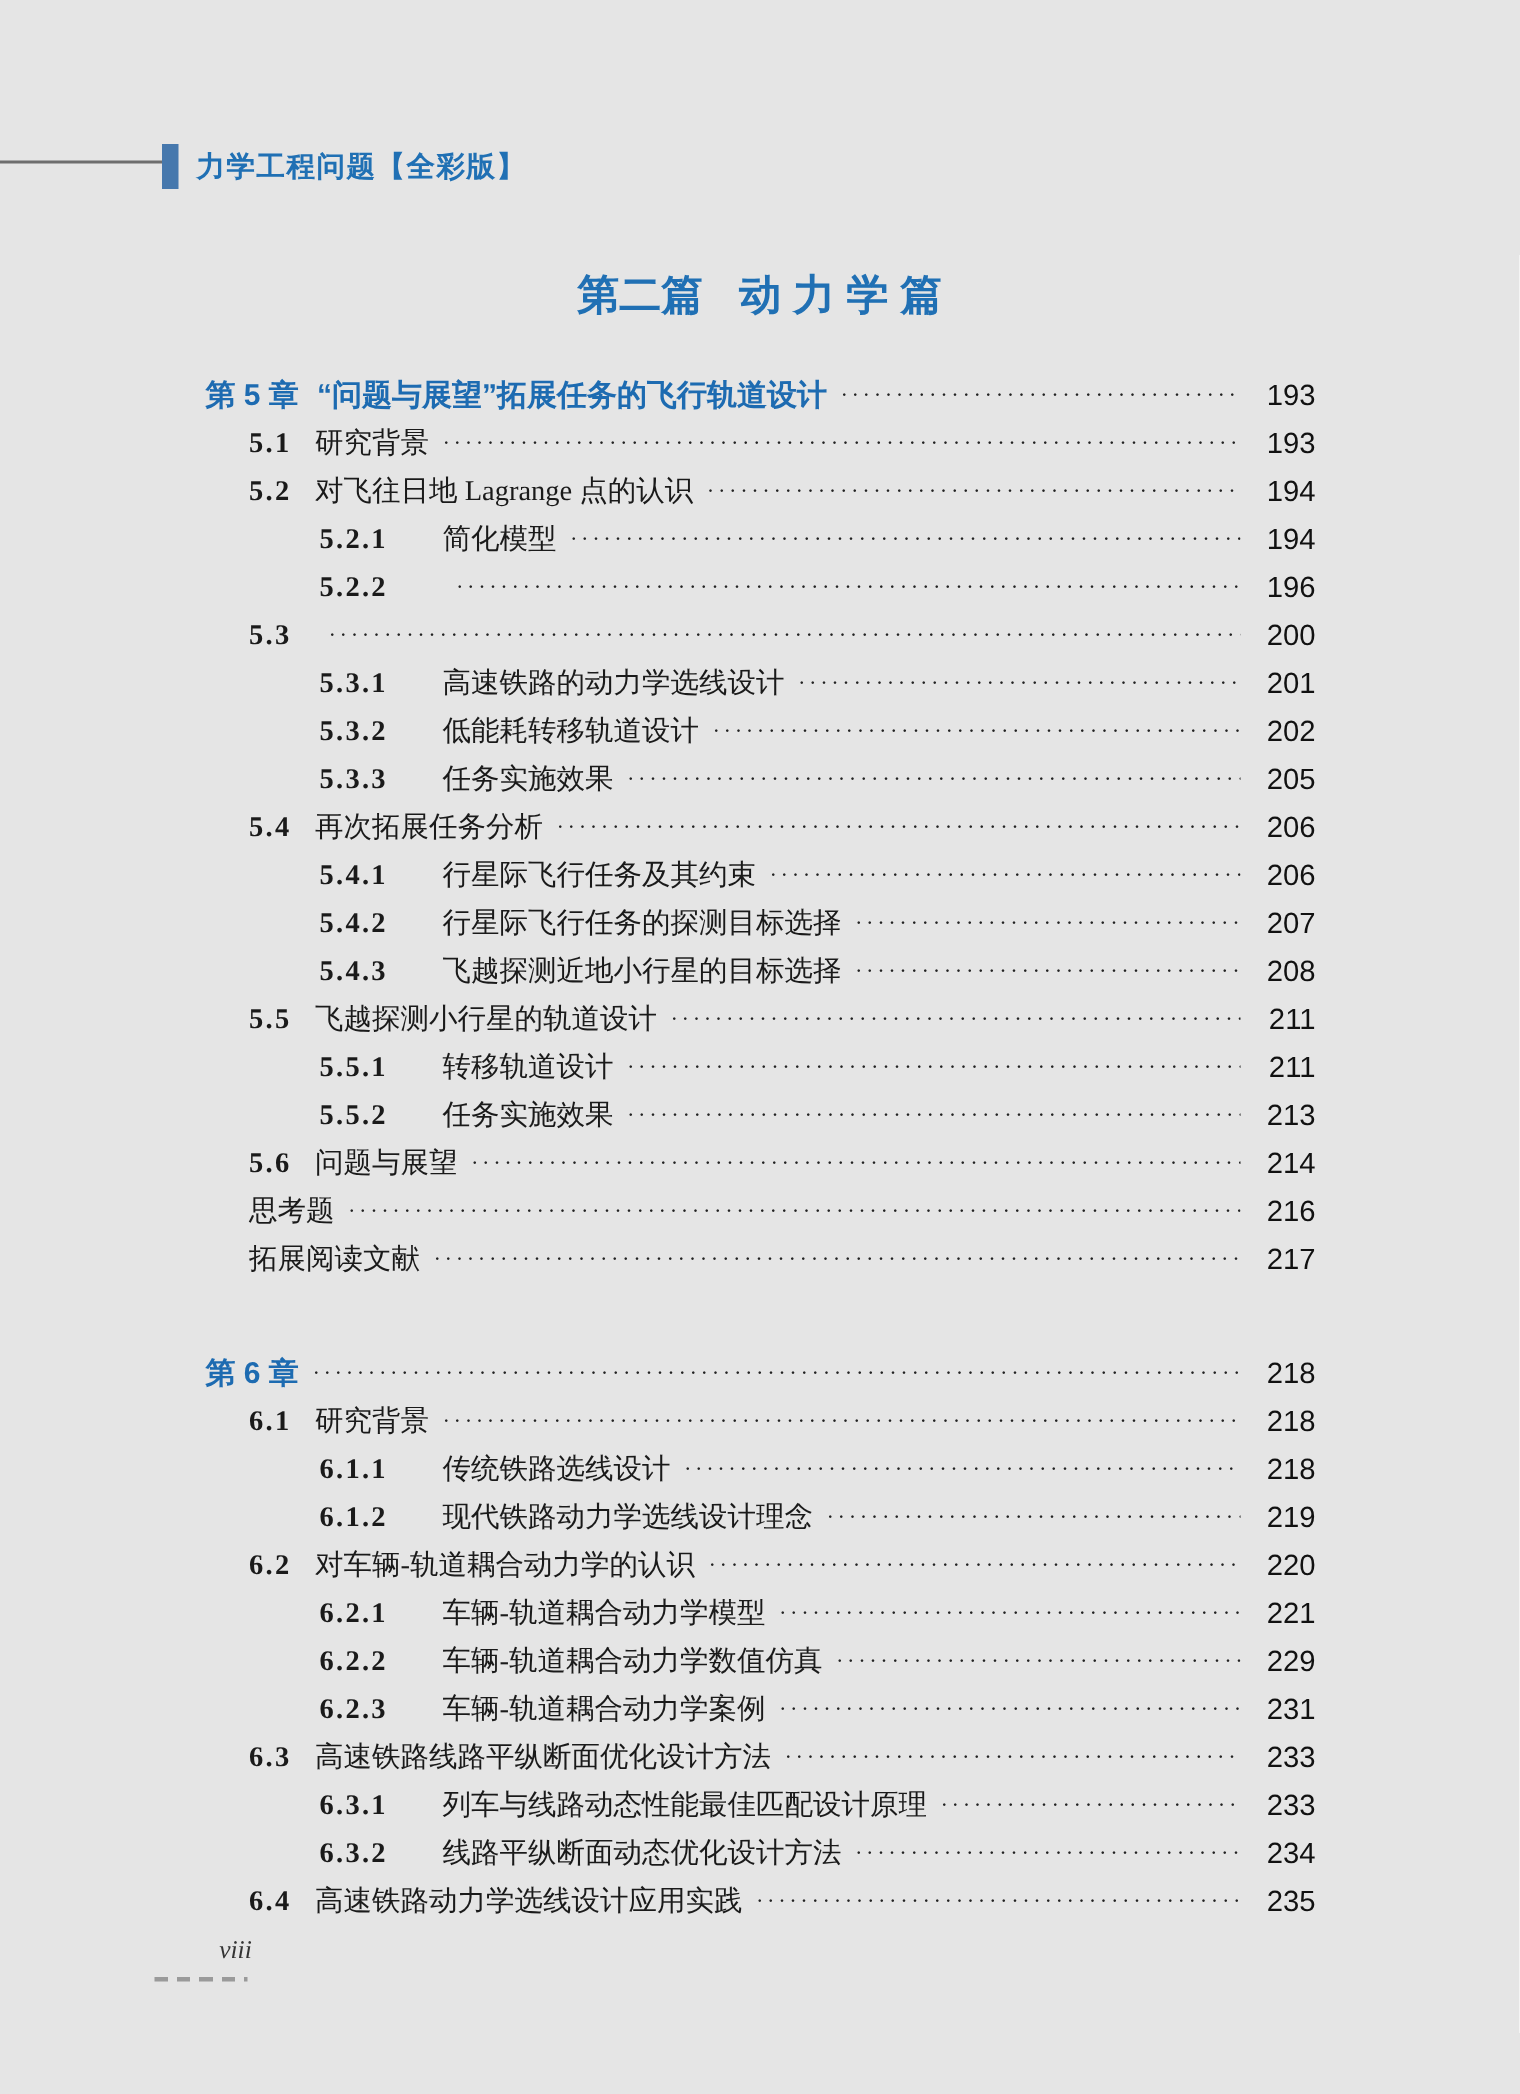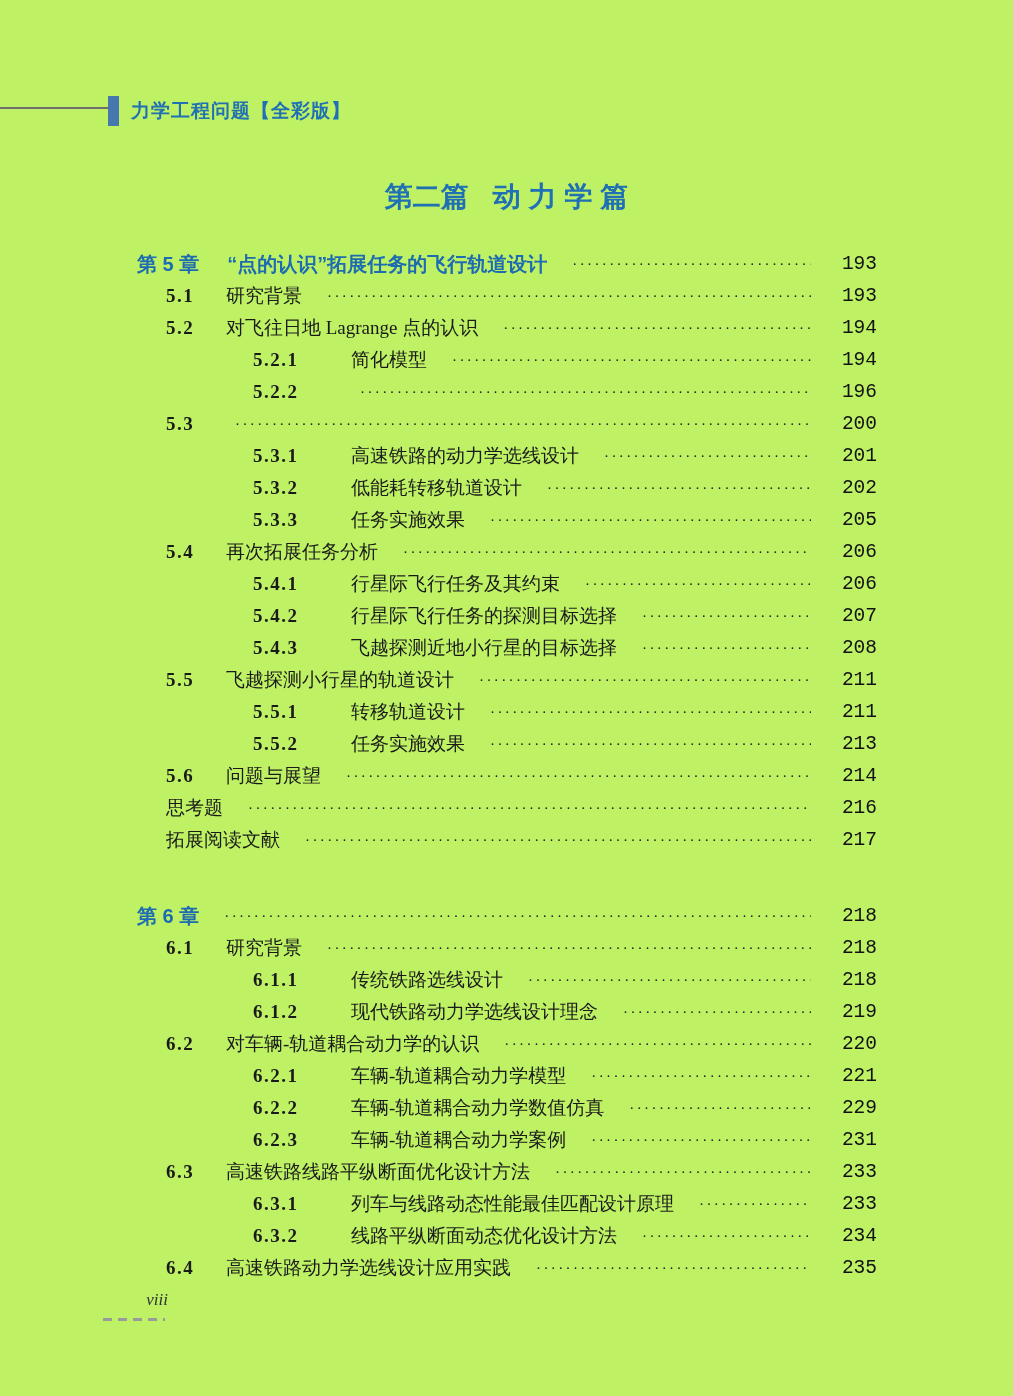--- a/index.html
+++ b/index.html
@@ -4,21 +4,21 @@
 <style>
   html, body {
     margin: 0;
     padding: 0;
     background: #ffffff;
   }
   .page {
     position: relative;
     width: 1013px;
     height: 1396px;
-    background: #bef264;
+    background: #e5e5e5;
     overflow: hidden;
     font-family: "Liberation Serif", "DejaVu Serif", serif;
     color: #1a1a1a;
   }
 
   
   .header-rule {
     position: absolute;
     left: 0;
     top: 107px;
@@ -68,58 +68,57 @@
     top: 248px;
     width: 740px;
   }
   .toc-row {
     display: flex;
     align-items: flex-end;
     height: 32px;
     line-height: 32px;
     font-size: 19px;
     white-space: nowrap;
-    gap: 16px;
   }
   .toc-row.chapter-row {
     font-family: "Liberation Sans", "DejaVu Sans", sans-serif;
     font-weight: bold;
     font-size: 20px;
     color: #1d6bb1;
   }
   .toc-row.chapter-row .chapter-title { margin-left: 12px; }
   .toc-row.lvl1 { padding-left: 29px; }
   .toc-row.lvl2 { padding-left: 76px; }
   .toc-num {
     letter-spacing: 1.5px;
     flex: 0 0 auto;
     font-weight: bold;
   }
   .lvl1 .toc-num { width: 34px; margin-right: 10px; }
-  .lvl2 .toc-num { width: 68px; margin-right: 14px; margin-left: 40px; }
+  .lvl2 .toc-num { width: 68px; margin-right: 14px; }
   .toc-title { flex: 0 0 auto; }
   .leader {
     flex: 1 1 auto;
     overflow: hidden;
     white-space: nowrap;
     margin: 0 10px 0 9px;
     font-size: 15px;
     letter-spacing: 2.4px;
     color: #222222;
     font-weight: normal;
     font-family: "Liberation Serif", "DejaVu Serif", serif;
   }
   .toc-page {
     flex: 0 0 auto;
     width: 40px;
     text-align: right;
     font-size: 19.5px;
     color: #111111;
     font-weight: normal;
-    font-family: Liberation Mono, monospace;
+    font-family: Liberation Sans, sans-serif;
   }
   .chapter-gap { margin-top: 44px; }
 
   
   .footer-page-num {
     position: absolute;
     left: 137px;
     top: 1290px;
     width: 40px;
     text-align: center;
@@ -146,21 +145,21 @@
   <div class="header-bar"></div>
   <div class="header-title">力学工程问题【全彩版】</div>
 
   <div class="part-title">
     <span class="prefix">第二篇</span><span>动 力 学 篇</span>
   </div>
 
   <div class="toc">
       <div class="toc-row chapter-row">
         <span class="chapter-label">第 5 章</span>
-        <span class="chapter-title">“点的认识”拓展任务的飞行轨道设计</span>
+        <span class="chapter-title">“问题与展望”拓展任务的飞行轨道设计</span>
         <span class="leader">············································································································································</span>
         <span class="toc-page">193</span>
       </div>
       <div class="toc-row lvl1">
         <span class="toc-num">5.1</span>
         <span class="toc-title">研究背景</span>
         <span class="leader">············································································································································</span>
         <span class="toc-page">193</span>
       </div>
       <div class="toc-row lvl1">

